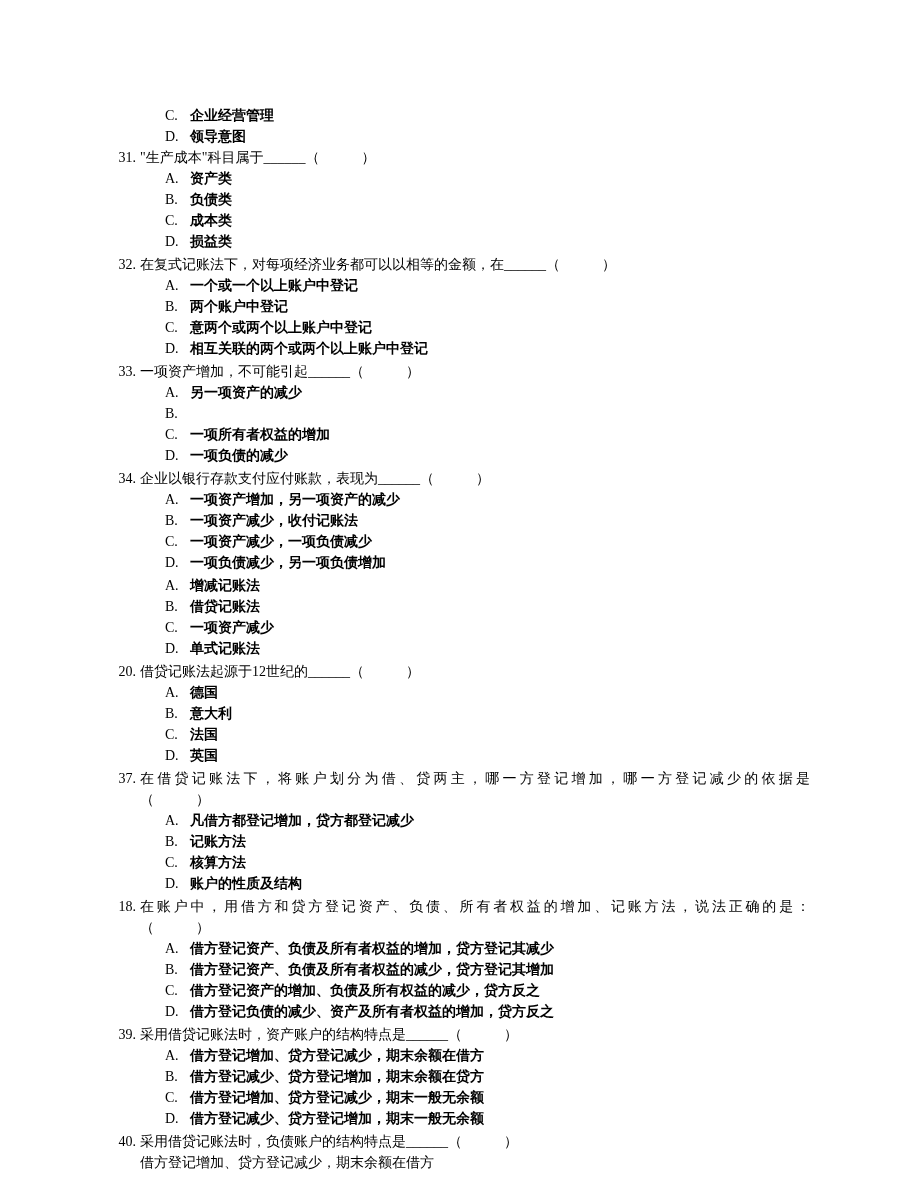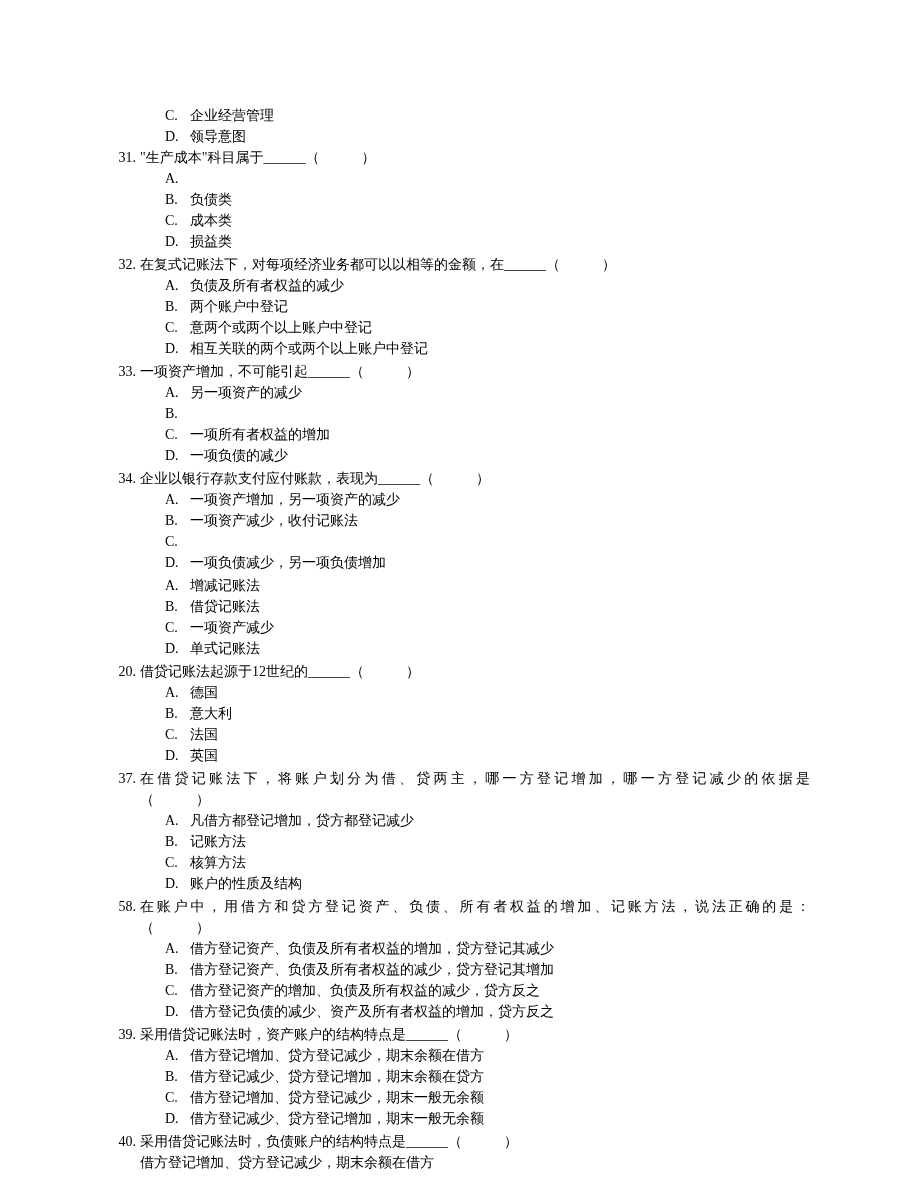--- a/index.html
+++ b/index.html
@@ -25,21 +25,21 @@
     .stem-body { flex: 1; text-align: justify; text-justify: inter-ideograph; }
     .sub {
       padding-left: 55px;
     }
     .sub.no-letter { padding-left: 30px; }
     .opt-row { display: flex; }
     .opt-row .letter {
       width: 25px;
       flex-shrink: 0;
     }
-    .opt-row .txt { flex: 1; }
+    .opt-row .txt { flex: 1; font-weight: bold; }
     .spread { text-align: justify; text-align-last: justify; }
   </style>
 </head>
 <body>
 
 <div id="content">
     <div class="sub opt-row">
       <span class="letter">C.</span>
       <span class="txt">企业经营管理</span>
     </div>
@@ -47,20 +47,21 @@
       <span class="letter">D.</span>
       <span class="txt">领导意图</span>
     </div>
     <div class="q">
       <div class="stem">
         <span class="num">31.</span>
         <span class="stem-body">"生产成本"科目属于______（　　　）</span>
       </div>
       <div class="sub opt-row">
         <span class="letter">A.</span>
+        <span class="txt">资产类</span>
       </div>
       <div class="sub opt-row">
         <span class="letter">B.</span>
         <span class="txt">负债类</span>
       </div>
       <div class="sub opt-row">
         <span class="letter">C.</span>
         <span class="txt">成本类</span>
       </div>
       <div class="sub opt-row">
@@ -68,21 +69,21 @@
         <span class="txt">损益类</span>
       </div>
     </div>
     <div class="q">
       <div class="stem">
         <span class="num">32.</span>
         <span class="stem-body">在复式记账法下，对每项经济业务都可以以相等的金额，在______（　　　）</span>
       </div>
       <div class="sub opt-row">
         <span class="letter">A.</span>
-        <span class="txt">负债及所有者权益的减少</span>
+        <span class="txt">一个或一个以上账户中登记</span>
       </div>
       <div class="sub opt-row">
         <span class="letter">B.</span>
         <span class="txt">两个账户中登记</span>
       </div>
       <div class="sub opt-row">
         <span class="letter">C.</span>
         <span class="txt">意两个或两个以上账户中登记</span>
       </div>
       <div class="sub opt-row">
@@ -119,20 +120,21 @@
       <div class="sub opt-row">
         <span class="letter">A.</span>
         <span class="txt">一项资产增加，另一项资产的减少</span>
       </div>
       <div class="sub opt-row">
         <span class="letter">B.</span>
         <span class="txt">一项资产减少，收付记账法</span>
       </div>
       <div class="sub opt-row">
         <span class="letter">C.</span>
+        <span class="txt">一项资产减少，一项负债减少</span>
       </div>
       <div class="sub opt-row">
         <span class="letter">D.</span>
         <span class="txt">一项负债减少，另一项负债增加</span>
       </div>
     </div>
     <div class="q">
       <div class="sub opt-row">
         <span class="letter">A.</span>
         <span class="txt">增减记账法</span>
@@ -190,21 +192,21 @@
         <span class="letter">C.</span>
         <span class="txt">核算方法</span>
       </div>
       <div class="sub opt-row">
         <span class="letter">D.</span>
         <span class="txt">账户的性质及结构</span>
       </div>
     </div>
     <div class="q">
       <div class="stem">
-        <span class="num">58.</span>
+        <span class="num">18.</span>
         <span class="stem-body spread">在账户中，用借方和贷方登记资产、负债、所有者权益的增加、记账方法，说法正确的是：</span>
       </div>
       <div class="sub no-letter">（　　　）</div>
       <div class="sub opt-row">
         <span class="letter">A.</span>
         <span class="txt">借方登记资产、负债及所有者权益的增加，贷方登记其减少</span>
       </div>
       <div class="sub opt-row">
         <span class="letter">B.</span>
         <span class="txt">借方登记资产、负债及所有者权益的减少，贷方登记其增加</span>

